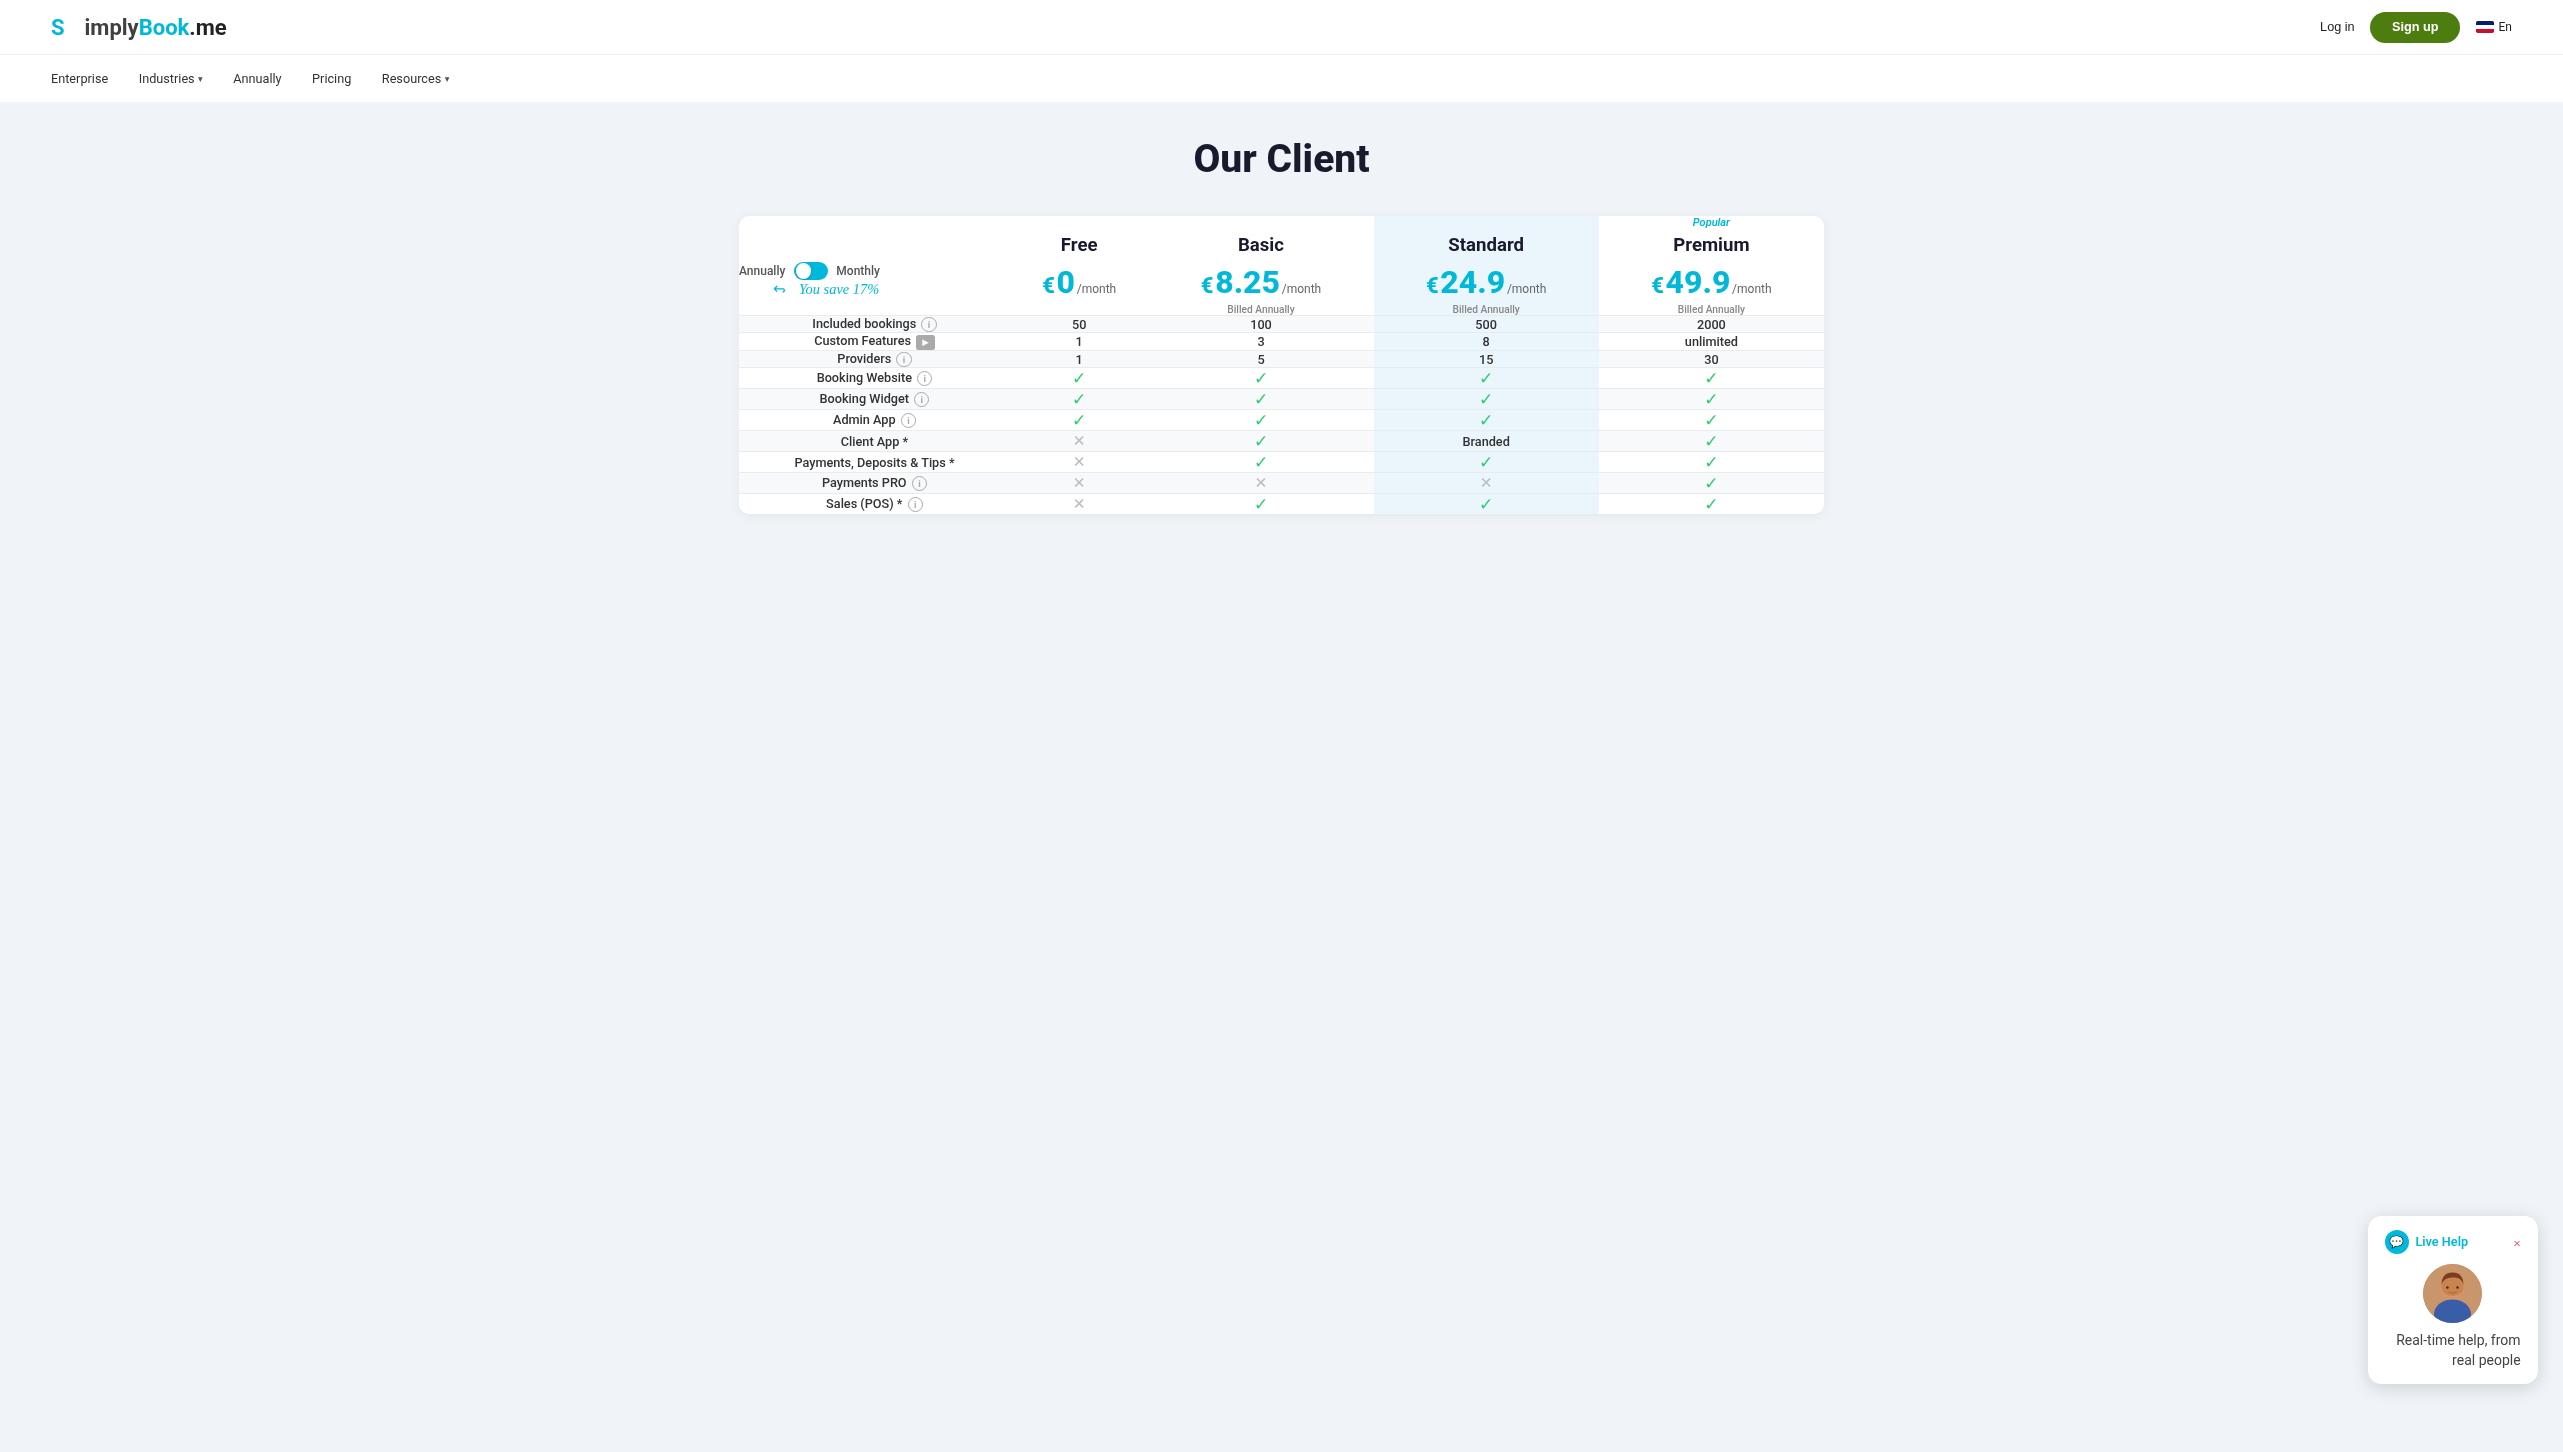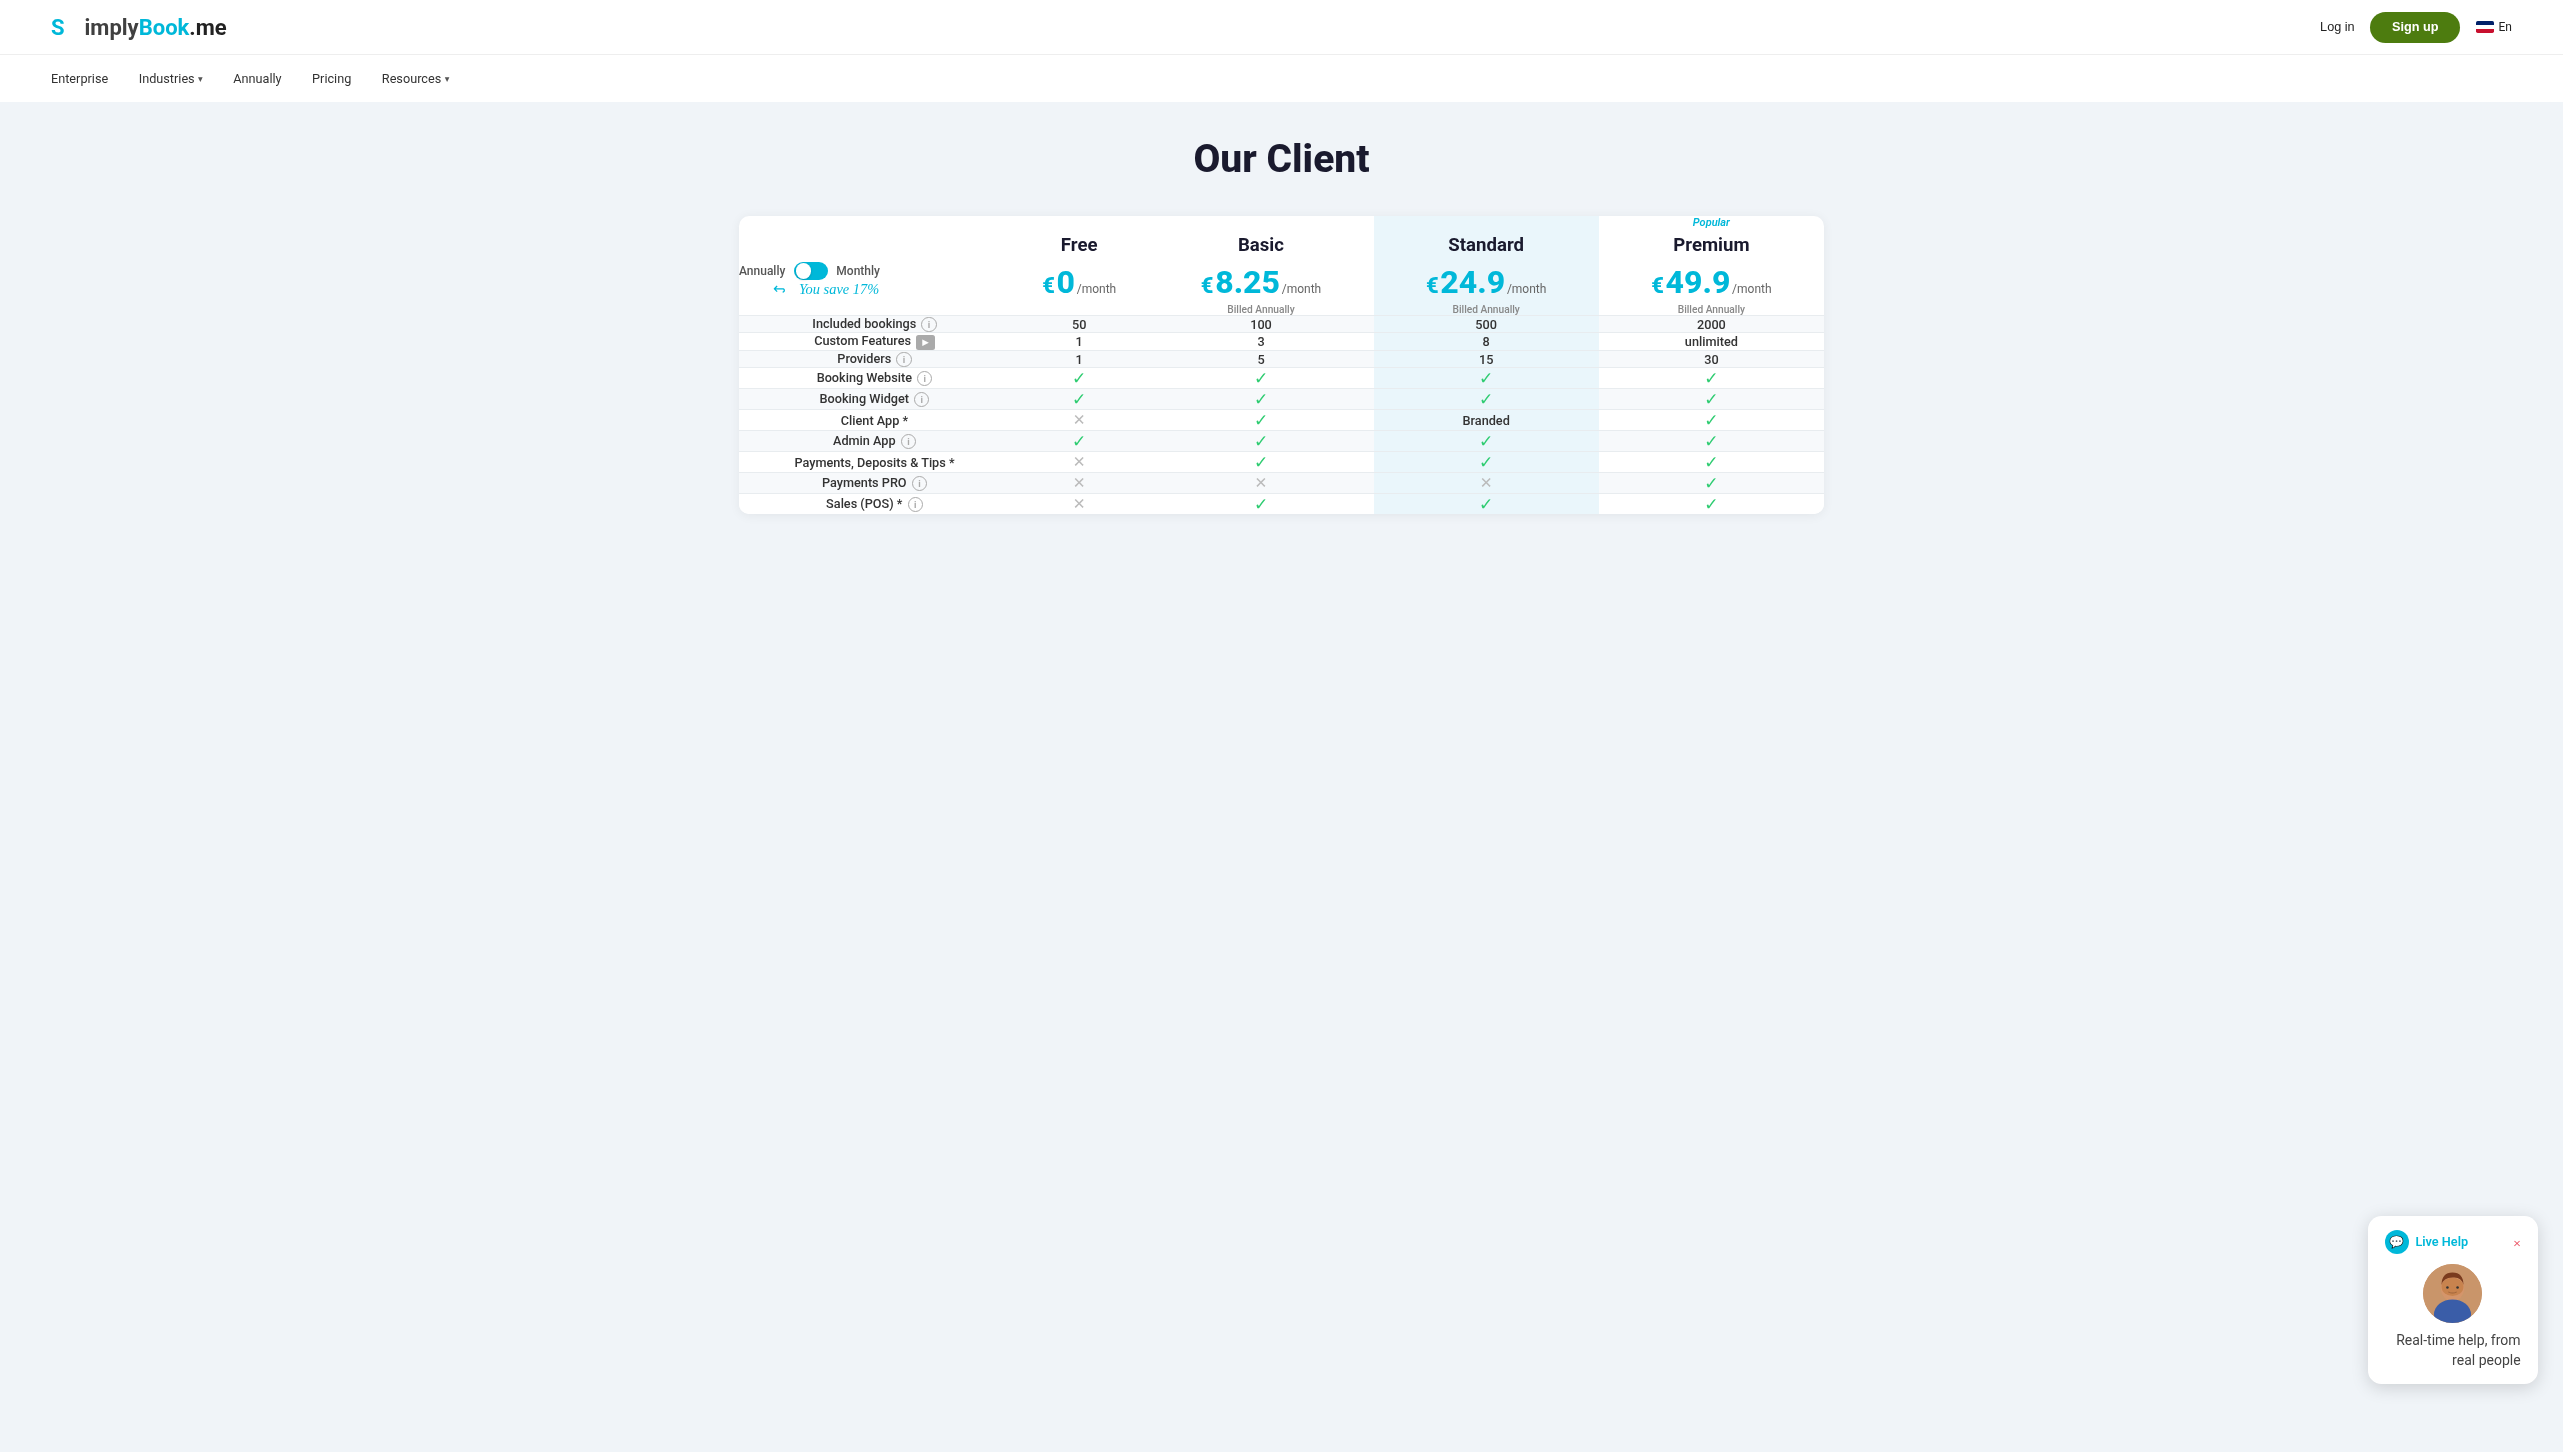--- a/index.html
+++ b/index.html
@@ -484,31 +484,31 @@
             <td class="value-cell"><span class="check-green">✓</span></td>
           </tr>
           <tr>
             <td class="feature-col"><span>Booking Widget</span><span class="info-icon">i</span></td>
             <td class="value-cell"><span class="check-green">✓</span></td>
             <td class="value-cell"><span class="check-green">✓</span></td>
             <td class="value-cell col-standard"><span class="check-green">✓</span></td>
             <td class="value-cell"><span class="check-green">✓</span></td>
           </tr>
           <tr>
+            <td class="feature-col"><span>Admin App</span><span class="info-icon">i</span></td>
+            <td class="value-cell"><span class="check-green">✓</span></td>
+            <td class="value-cell"><span class="check-green">✓</span></td>
+            <td class="value-cell col-standard"><span class="check-green">✓</span></td>
+            <td class="value-cell"><span class="check-green">✓</span></td>
+          </tr>
+          <tr>
             <td class="feature-col"><span>Client App *</span></td>
             <td class="value-cell"><span class="cross-gray">✕</span></td>
             <td class="value-cell"><span class="check-green">✓</span></td>
             <td class="value-cell col-standard"><span style="font-size:12.7px;color:#333;">Branded</span></td>
-            <td class="value-cell"><span class="check-green">✓</span></td>
-          </tr>
-          <tr>
-            <td class="feature-col"><span>Admin App</span><span class="info-icon">i</span></td>
-            <td class="value-cell"><span class="check-green">✓</span></td>
-            <td class="value-cell"><span class="check-green">✓</span></td>
-            <td class="value-cell col-standard"><span class="check-green">✓</span></td>
             <td class="value-cell"><span class="check-green">✓</span></td>
           </tr>
           <tr>
             <td class="feature-col"><span>Payments, Deposits &amp; Tips *</span></td>
             <td class="value-cell"><span class="cross-gray">✕</span></td>
             <td class="value-cell"><span class="check-green">✓</span></td>
             <td class="value-cell col-standard"><span class="check-green">✓</span></td>
             <td class="value-cell"><span class="check-green">✓</span></td>
           </tr>
           <tr>

